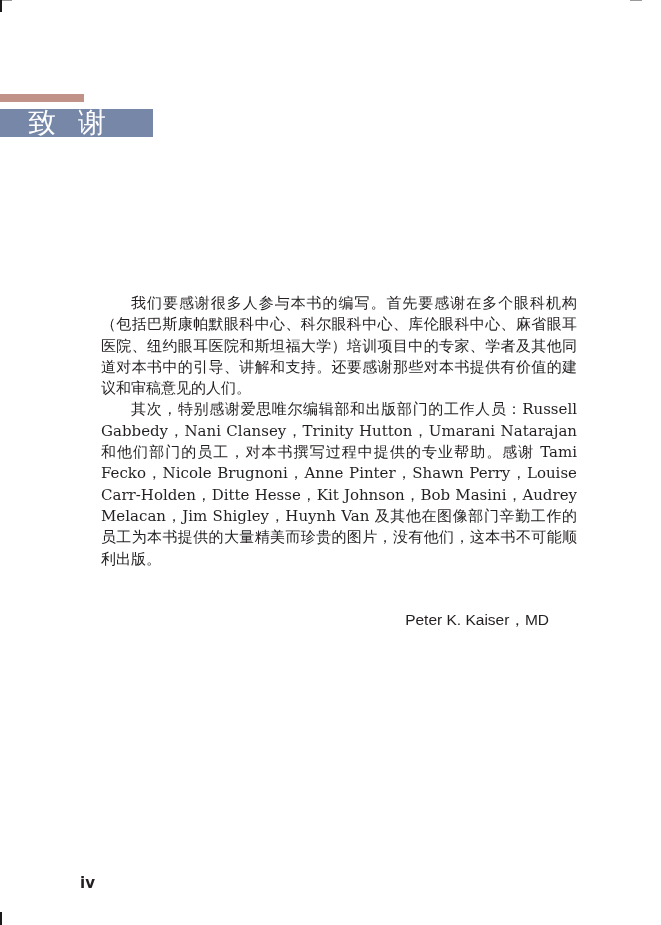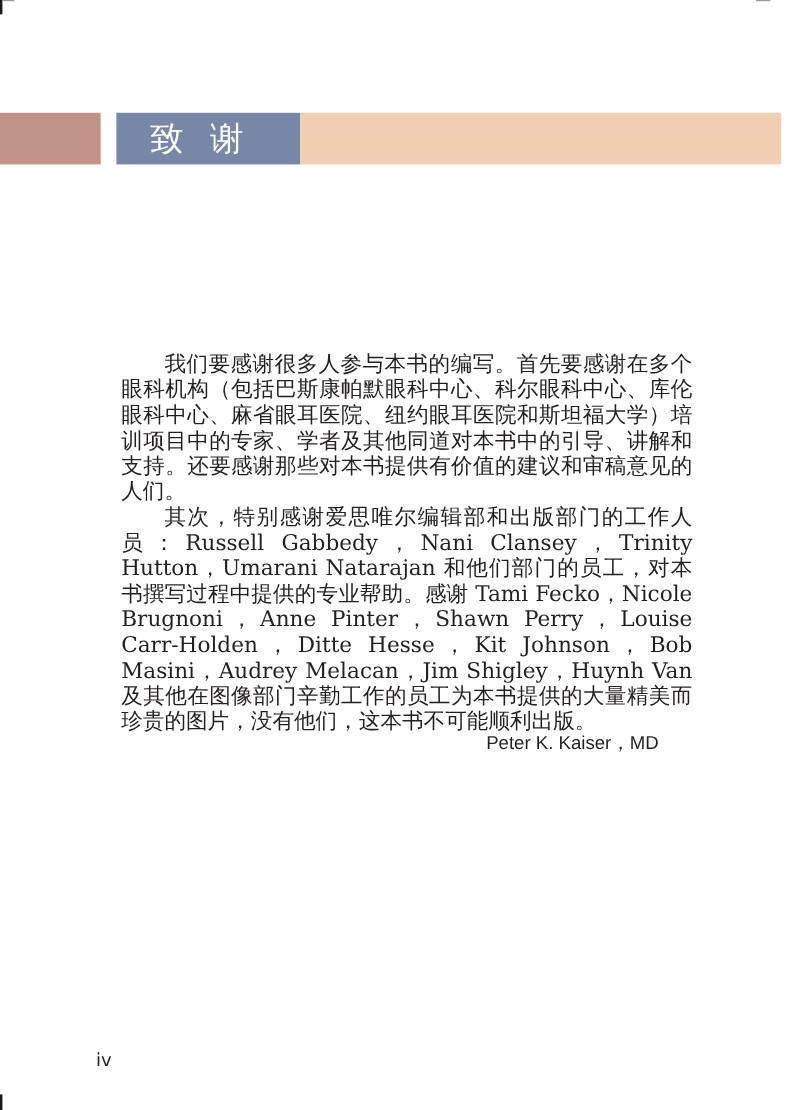--- a/index.html
+++ b/index.html
@@ -21,20 +21,21 @@
     .crop-mark.tr-h { left: 630px; top: 0; width: 12px; height: 1px; background: #9a9a9a; }
     .crop-mark.bl-v { left: 0; top: 912px; width: 2px; height: 13px; }
 
     .banner {
       position: absolute;
       left: 0;
       top: 94px;
       width: 651px;
       height: 43px;
       display: flex;
+      flex-direction: column;
     }
     .banner-rose { width: 84px; height: 100%; background: #c19287; }
     .banner-gap {
       width: 13px; height: 100%; background: #ffffff;
       border-radius: 0 4px 4px 0;
     }
     .banner-title-block {
       width: 153px; height: 100%; background: #7787a8;
       display: flex; align-items: center;
       padding-left: 28px; box-sizing: border-box;
@@ -46,21 +47,21 @@
       letter-spacing: 22px;
       line-height: 1;
     }
     .banner-peach { flex: 1; height: 100%; background: #f1cfb2; }
 
     .body-text {
       position: absolute;
       left: 101px;
       top: 293px;
       width: 476px;
-      font-size: 18px;
+      font-size: 15px;
       line-height: 21.3px;
       text-align: justify;
     }
     .body-text p {
       margin: 0;
       text-indent: 2em;
     }
 
     .signatures {
       position: absolute;
@@ -72,21 +73,21 @@
       font-size: 15.5px;
       line-height: 21.5px;
     }
     .signatures div { white-space: nowrap; }
 
     .page-number {
       position: absolute;
       left: 80px;
       top: 874px;
       font-family: "DejaVu Sans", "Liberation Sans", sans-serif;
-      font-weight: normal;
+      font-weight: bold;
       font-size: 15px;
       color: #231f20;
       text-align: center;
     }
   </style>
 </head>
 <body>
 
 <div class="crop-mark tl-v"></div>
 <div class="crop-mark tl-h"></div>

